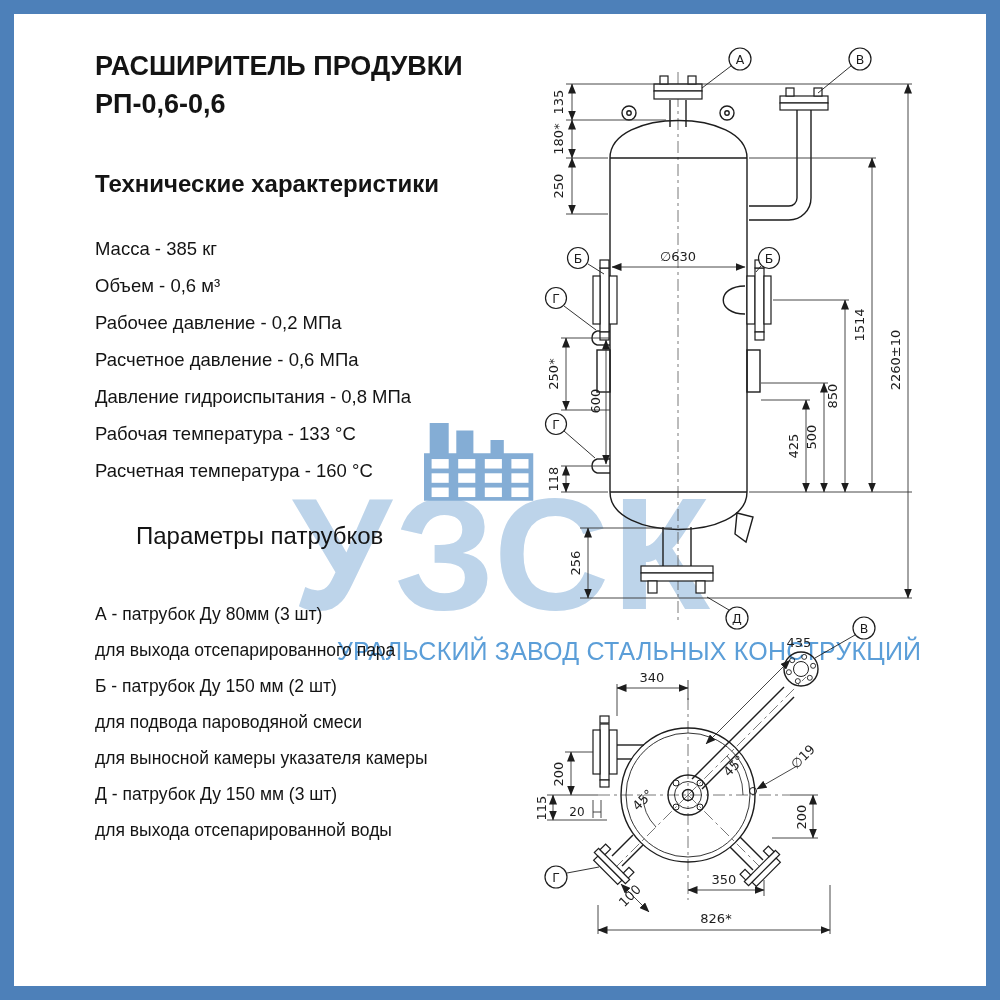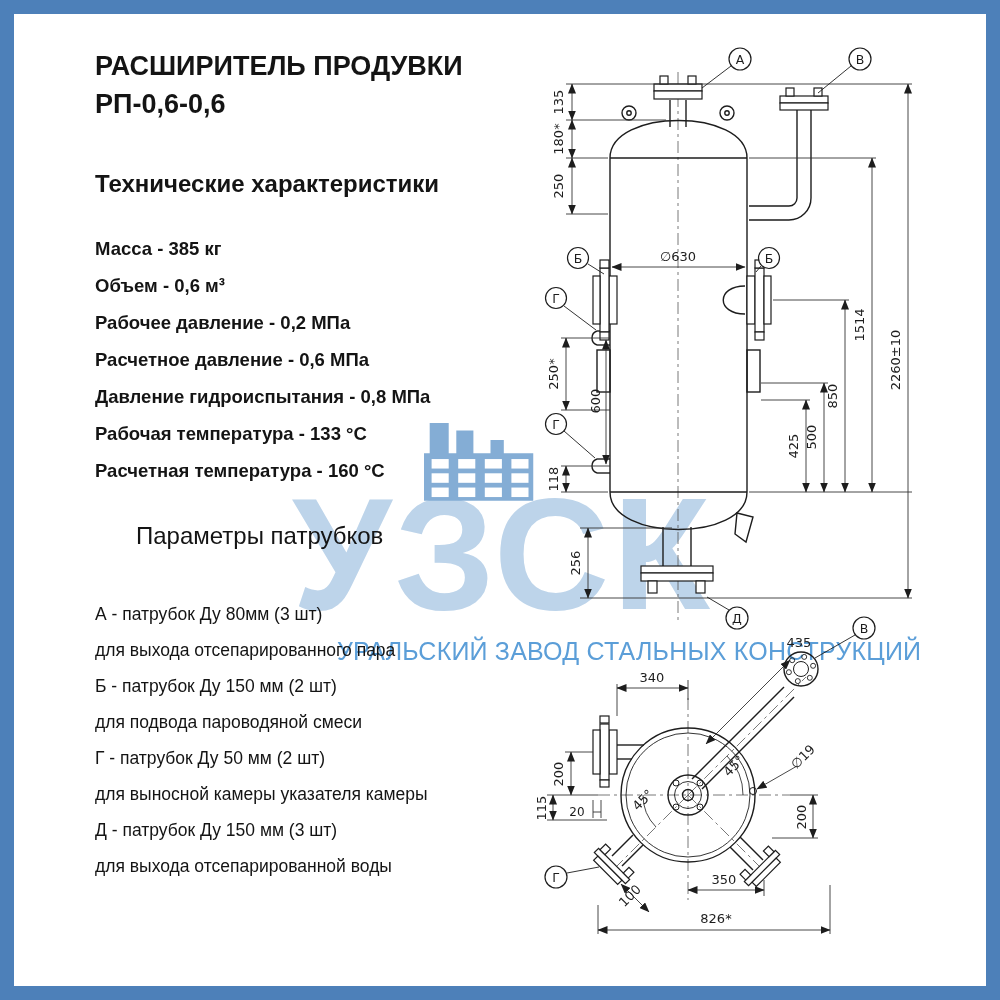--- a/index.html
+++ b/index.html
@@ -12,21 +12,21 @@
   .wm-factory{position:absolute;left:424px;top:417px;width:114px;height:86px;z-index:1;}
   .wm-subtitle{position:absolute;left:337px;top:637px;z-index:1;font-size:25px;font-weight:400;
                color:#5b9ed8;white-space:nowrap;letter-spacing:0.2px;text-align:right;}
   
   .left-col{position:absolute;left:95px;top:0;width:430px;z-index:2;}
   .title{position:absolute;left:0;top:48px;width:430px;font-size:27px;font-weight:700;line-height:1.4;}
   .h2{position:absolute;left:0;width:430px;font-size:24px;font-weight:400;}
   .h2a{top:170px;font-weight:bold;}
   .h2b{top:522px;margin-left:41px;}
   .specs{position:absolute;left:0;top:230px;width:430px;font-size:18.5px;}
-  .specs .line{height:37px;line-height:37px;font-weight:bold;}
+  .specs .line{height:37px;line-height:37px;}
   .noz{position:absolute;left:0;top:596px;width:430px;font-size:17.5px;}
   .noz .line{height:36px;line-height:36px;}
   
   .drawing{position:absolute;left:0;top:0;width:1000px;height:1000px;z-index:3;pointer-events:none;}
   .drawing text{font-family:"DejaVu Sans","Liberation Sans",sans-serif;}
 </style>
 </head>
 <body>
 
 <div class="page">
@@ -65,21 +65,20 @@
       <div class="line">Давление гидроиспытания - 0,8 МПа</div>
       <div class="line">Рабочая температура - 133 °С</div>
       <div class="line">Расчетная температура - 160 °С</div>
     </div>
     <div class="h2 h2b">Параметры патрубков</div>
     <div class="noz">
       <div class="line">А - патрубок Ду 80мм (3 шт)</div>
       <div class="line">для выхода отсепарированного пара</div>
       <div class="line">Б - патрубок Ду 150 мм (2 шт)</div>
       <div class="line">для подвода пароводяной смеси</div>
-      <div class="line">Г - патрубок Ду 50 мм (2 шт)</div>
       <div class="line">для выносной камеры указателя камеры</div>
       <div class="line">Д - патрубок Ду 150 мм (3 шт)</div>
       <div class="line">для выхода отсепарированной воды</div>
     </div>
   </div>
 
   <svg class="drawing" viewBox="0 0 1000 1000">
     <defs>
       <marker id="ar" viewBox="0 0 10 8" markerWidth="10" markerHeight="8" refX="9.5" refY="4" orient="auto-start-reverse" markerUnits="userSpaceOnUse">
         <path d="M0,0 L10,4 L0,8 Z" fill="#1d1d1d"></path>

